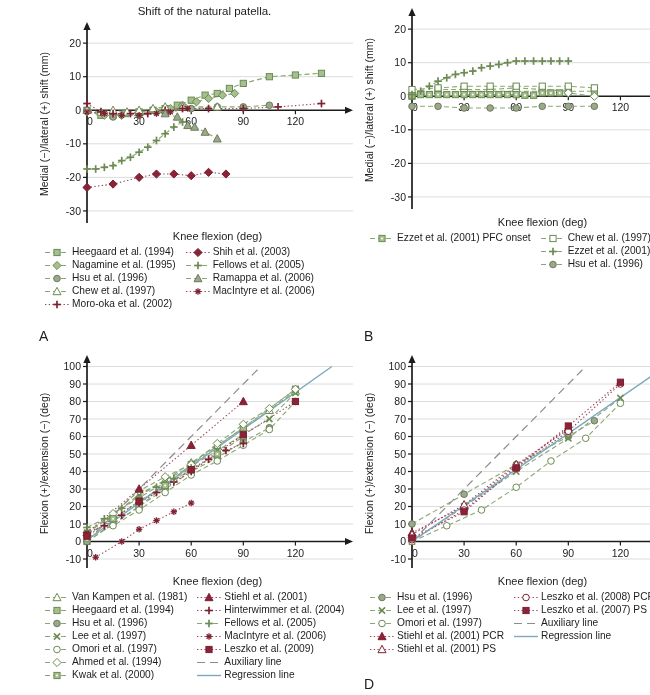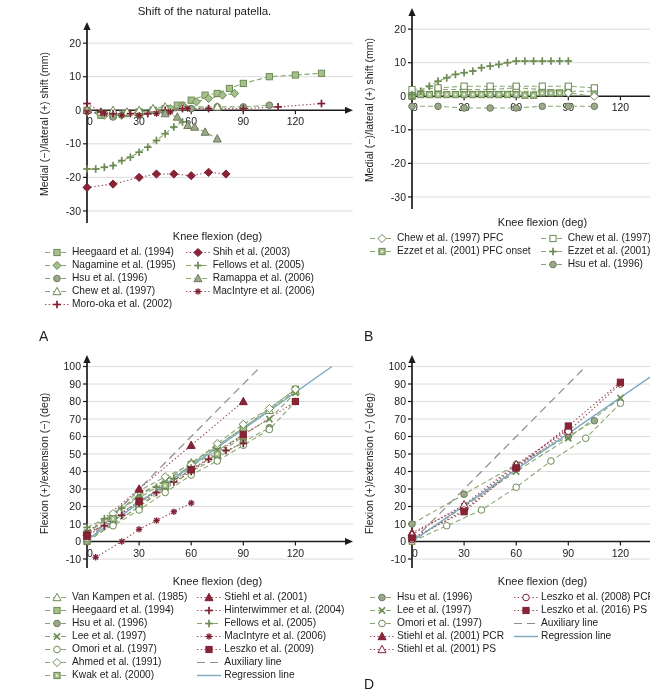--- a/index.html
+++ b/index.html
@@ -424,27 +424,20 @@
           <circle cx="114.1578947368421" cy="103" r="3.3" fill="#9aa98a" stroke="#6d7b5c" stroke-width="1"></circle>
           <circle cx="140.21052631578948" cy="103" r="3.3" fill="#9aa98a" stroke="#6d7b5c" stroke-width="1"></circle>
           <circle cx="166.26315789473685" cy="101.3220338983051" r="3.3" fill="#9aa98a" stroke="#6d7b5c" stroke-width="1"></circle>
           <circle cx="192.3157894736842" cy="101.3220338983051" r="3.3" fill="#9aa98a" stroke="#6d7b5c" stroke-width="1"></circle>
           <circle cx="218.36842105263156" cy="101.3220338983051" r="3.3" fill="#9aa98a" stroke="#6d7b5c" stroke-width="1"></circle>
         </svg>
     </div>
     <div class="xlabel">Knee flexion (deg)</div>
     <div class="legend">
         <div class="legend-col">
-          <div class="legend-item">
-            <svg width="24" height="11">
-              <line x1="0" y1="5.5" x2="24" y2="5.5" stroke="#8aa671" stroke-width="1.1" stroke-dasharray="5,3"></line>
-              <polygon points="12,1.4000000000000004 16.1,5.5 12,9.6 7.9,5.5" fill="#ffffff" stroke="#6c8b53" stroke-width="1"></polygon>
-            </svg>
-            <span>Chew et al. (1997) PFC</span>
-          </div>
           <div class="legend-item">
             <svg width="24" height="11">
               <line x1="0" y1="5.5" x2="24" y2="5.5" stroke="#8aa671" stroke-width="1.1" stroke-dasharray="5,3"></line>
               <rect x="8.9" y="2.4" width="6.2" height="6.2" fill="#a6bf8e" stroke="#6c8b53" stroke-width="1"></rect>
               <circle cx="12" cy="5.5" r="1" fill="#ffffff"></circle>
             </svg>
             <span>Ezzet et al. (2001) PFC onset</span>
           </div>
         </div>
         <div class="legend-col">
@@ -684,21 +677,21 @@
         </svg>
     </div>
     <div class="xlabel">Knee flexion (deg)</div>
     <div class="legend">
         <div class="legend-col">
           <div class="legend-item">
             <svg width="24" height="11">
               <line x1="0" y1="5.5" x2="24" y2="5.5" stroke="#8aa671" stroke-width="1.1" stroke-dasharray="5,3"></line>
               <polygon points="12,1.2999999999999998 16,8.7 8,8.7" fill="#ffffff" stroke="#6c8b53" stroke-width="1"></polygon>
             </svg>
-            <span>Van Kampen et al. (1985)</span>
+            <span>Van Kampen et al. (1981)</span>
           </div>
           <div class="legend-item">
             <svg width="24" height="11">
               <line x1="0" y1="5.5" x2="24" y2="5.5" stroke="#8aa671" stroke-width="1.1" stroke-dasharray="5,3"></line>
               <rect x="8.9" y="2.4" width="6.2" height="6.2" fill="#a6bf8e" stroke="#6c8b53" stroke-width="1"></rect>
             </svg>
             <span>Heegaard et al. (1994)</span>
           </div>
           <div class="legend-item">
             <svg width="24" height="11">
@@ -720,21 +713,21 @@
               <line x1="0" y1="5.5" x2="24" y2="5.5" stroke="#8aa671" stroke-width="1.1" stroke-dasharray="5,3"></line>
               <circle cx="12" cy="5.5" r="3.3" fill="#ffffff" stroke="#6c8b53" stroke-width="1"></circle>
             </svg>
             <span>Omori et al. (1997)</span>
           </div>
           <div class="legend-item">
             <svg width="24" height="11">
               <line x1="0" y1="5.5" x2="24" y2="5.5" stroke="#8aa671" stroke-width="1.1" stroke-dasharray="5,3"></line>
               <polygon points="12,1.4000000000000004 16.1,5.5 12,9.6 7.9,5.5" fill="#ffffff" stroke="#6c8b53" stroke-width="1"></polygon>
             </svg>
-            <span>Ahmed et al. (1991)</span>
+            <span>Ahmed et al. (1994)</span>
           </div>
           <div class="legend-item">
             <svg width="24" height="11">
               <line x1="0" y1="5.5" x2="24" y2="5.5" stroke="#8aa671" stroke-width="1.1" stroke-dasharray="5,3"></line>
               <rect x="8.9" y="2.4" width="6.2" height="6.2" fill="#a6bf8e" stroke="#6c8b53" stroke-width="1"></rect>
               <circle cx="12" cy="5.5" r="1" fill="#ffffff"></circle>
             </svg>
             <span>Kwak et al. (2000)</span>
           </div>
         </div>
@@ -946,21 +939,21 @@
               <line x1="0" y1="5.5" x2="24" y2="5.5" stroke="#99465a" stroke-width="1.1" stroke-dasharray="1.4,2.3"></line>
               <circle cx="12" cy="5.5" r="3.3" fill="#ffffff" stroke="#7e2032" stroke-width="1"></circle>
             </svg>
             <span>Leszko et al. (2008) PCR</span>
           </div>
           <div class="legend-item">
             <svg width="24" height="11">
               <line x1="0" y1="5.5" x2="24" y2="5.5" stroke="#99465a" stroke-width="1.1" stroke-dasharray="1.4,2.3"></line>
               <rect x="8.9" y="2.4" width="6.2" height="6.2" fill="#8a2336" stroke="#7e2032" stroke-width="1"></rect>
             </svg>
-            <span>Leszko et al. (2016) PS</span>
+            <span>Leszko et al. (2007) PS</span>
           </div>
           <div class="legend-item">
             <svg width="24" height="11">
               <line x1="0" y1="5.5" x2="24" y2="5.5" stroke="#8c8c8c" stroke-width="1.2" stroke-dasharray="8,5"></line>
             </svg>
             <span>Auxiliary line</span>
           </div>
           <div class="legend-item">
             <svg width="24" height="11">
               <line x1="0" y1="5.5" x2="24" y2="5.5" stroke="#7ca9c0" stroke-width="1.4"></line>

